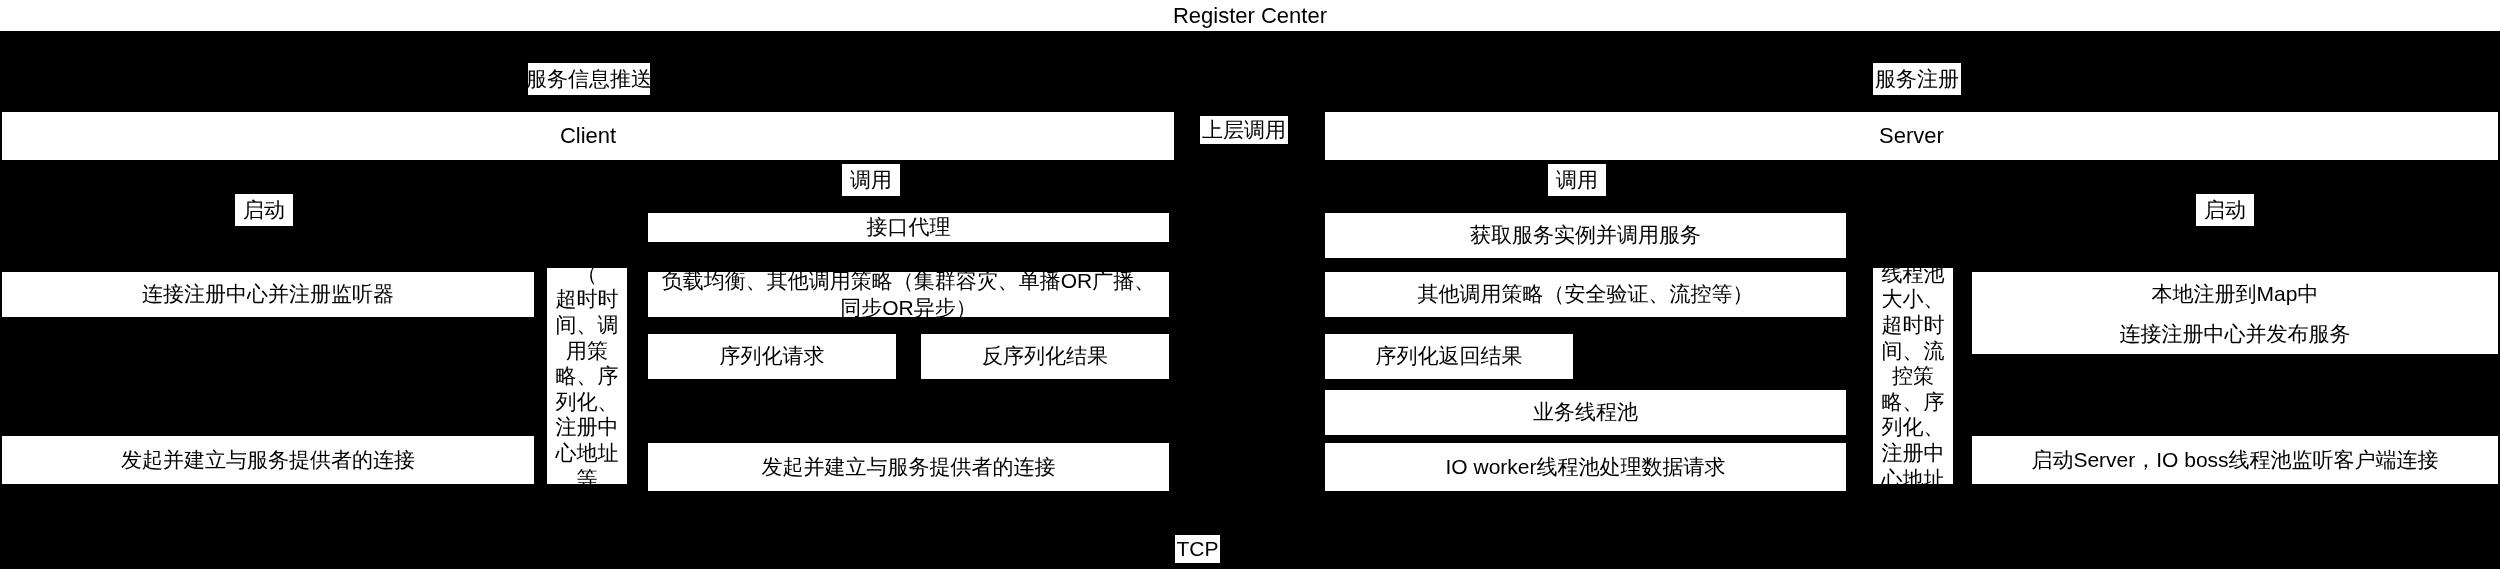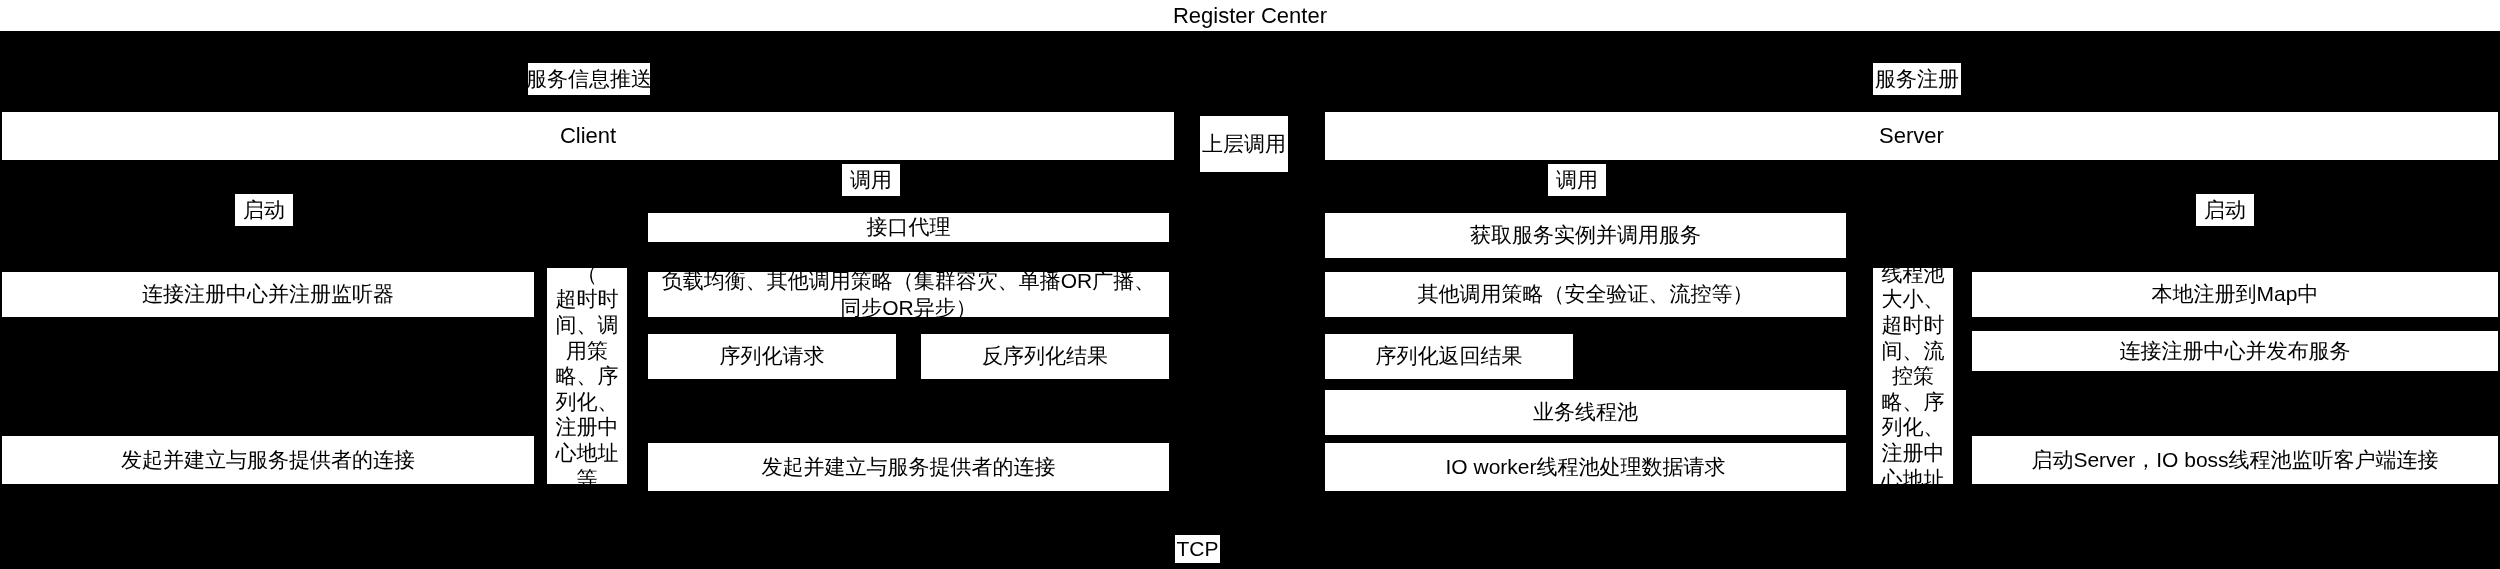--- a/index.html
+++ b/index.html
@@ -65,21 +65,21 @@
   <div class="tag" style="left:528px; top:63px; width:122px; height:32px;">
     <span>服务信息推送</span>
   </div>
   <div class="tag" style="left:1873px; top:63px; width:88px; height:32px;">
     <span>服务注册</span>
   </div>
 
   <div class="box big-label" style="left:2px; top:112px; width:1172px; height:48px;">
     <span>Client</span>
   </div>
-  <div class="tag" style="left:1200px; top:116px; width:88px; height:56px;">
+  <div class="tag" style="left:1200px; top:116px; width:88px; height:28px;">
     <span>上层调用</span>
   </div>
   <div class="box big-label" style="left:1325px; top:112px; width:1173px; height:48px;">
     <span>Server</span>
   </div>
 
   <div class="tag" style="left:235px; top:194px; width:58px; height:32px;">
     <span>启动</span>
   </div>
   <div class="tag" style="left:842px; top:164px; width:58px; height:32px;">
@@ -142,21 +142,21 @@
   <div class="box vert" style="left:1873px; top:268px; width:80px; height:216px; white-space:pre-line;">
     <span>配置
 （
 线程池大小、超时时间、流控策略、序列化、注册中心地址等
 ）</span>
   </div>
 
   <div class="box" style="left:1972px; top:272px; width:526px; height:45px;">
     <span>本地注册到Map中</span>
   </div>
-  <div class="box" style="left:1972px; top:331px; width:526px; height:40px;">
+  <div class="box" style="left:1972px; top:314px; width:526px; height:40px;">
     <span>连接注册中心并发布服务</span>
   </div>
   <div class="box" style="left:1972px; top:436px; width:526px; height:48px;">
     <span>启动Server，IO boss线程池监听客户端连接</span>
   </div>
 
   <div class="tag" style="left:1175px; top:535px; width:45px; height:28px;">
     <span>TCP</span>
   </div>
 

